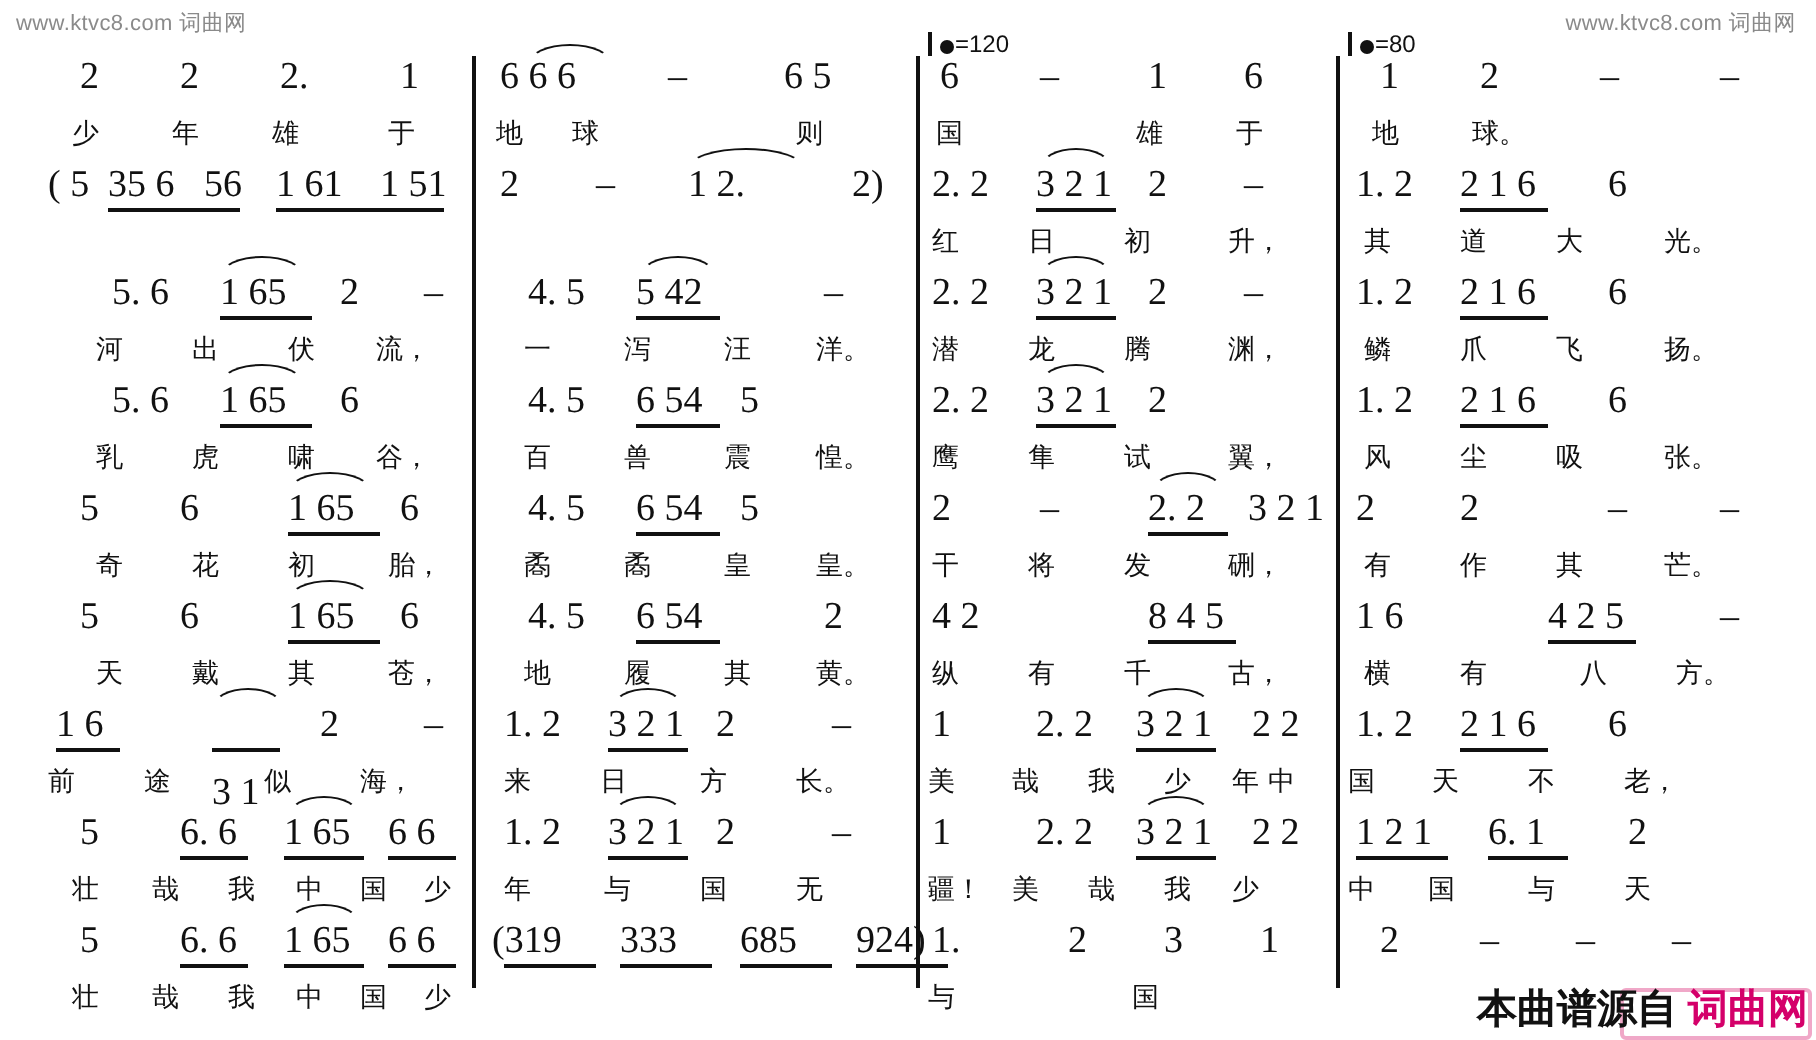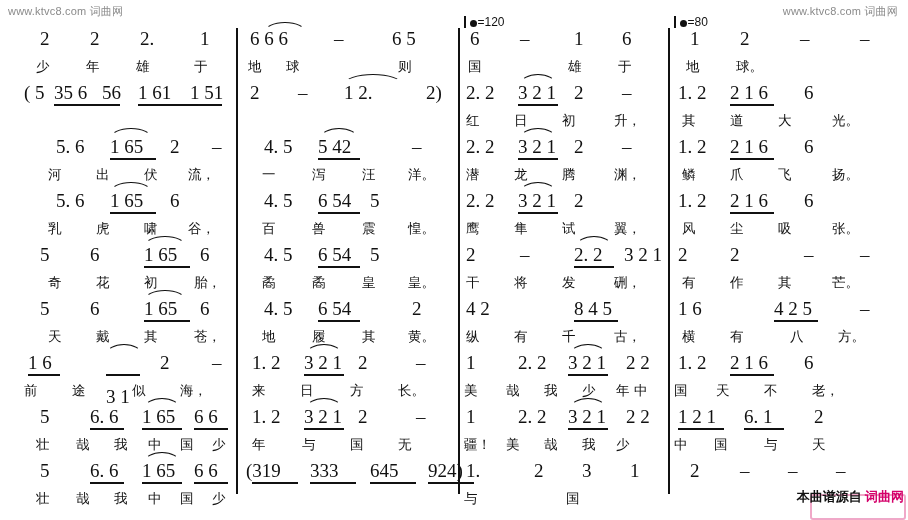--- a/index.html
+++ b/index.html
@@ -87,23 +87,23 @@
     border-radius:50%/100% 100% 0 0;
     height:9px;
   }
   .beam{
     position:absolute;
     height:1.6px;
     background:#111;
   }
   .foot{
     position:absolute;
-    right:4px;bottom:14px;
-    font-family:Liberation Serif, serif;
-    font-size:13px;
+    right:4px;bottom:2px;
+    font-family:Liberation Sans, sans-serif;
+    font-size:20px;
     color:#111;
     font-weight:700;
     white-space:nowrap;
   }
   .foot .red{color:#d4006a;}
   .pinkbox{
     position:absolute;
     right:2px;bottom:0px;
     width:96px;height:26px;
     border:2px solid #f0a8c8;
@@ -476,21 +476,21 @@
     <div class="cell num" style="left:128px;top:2px;">1 65</div>
     <div class="beam" style="left:76px;top:24px;width:34px;"></div>
     <div class="beam" style="left:128px;top:24px;width:40px;"></div>
     <div class="cell num" style="left:180px;top:2px;">6 6</div>
     <div class="beam" style="left:180px;top:24px;width:34px;"></div>
 
     <div class="cell num" style="left:232px;top:2px;">(319</div>
     <div class="beam" style="left:238px;top:24px;width:46px;"></div>
     <div class="cell num" style="left:296px;top:2px;">333</div>
     <div class="beam" style="left:296px;top:24px;width:46px;"></div>
-    <div class="cell num" style="left:356px;top:2px;">645</div>
+    <div class="cell num" style="left:356px;top:2px;">685</div>
     <div class="beam" style="left:356px;top:24px;width:46px;"></div>
     <div class="cell num" style="left:414px;top:2px;">924)</div>
     <div class="beam" style="left:414px;top:24px;width:46px;"></div>
 
     <div class="cell num" style="left:452px;top:2px;">1.</div>
     <div class="cell num" style="left:520px;top:2px;">2</div>
     <div class="cell num" style="left:568px;top:2px;">3</div>
     <div class="cell num" style="left:616px;top:2px;">1</div>
     <div class="cell num" style="left:676px;top:2px;">2</div>
     <div class="cell num" style="left:726px;top:2px;">–</div>

